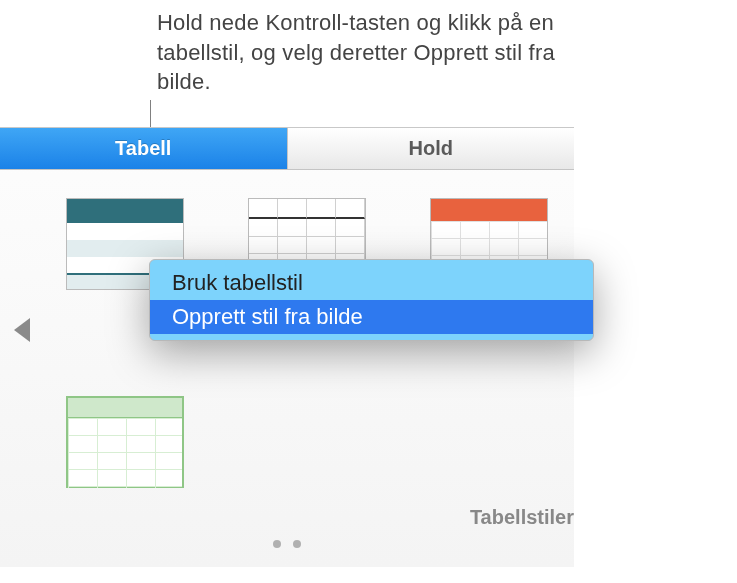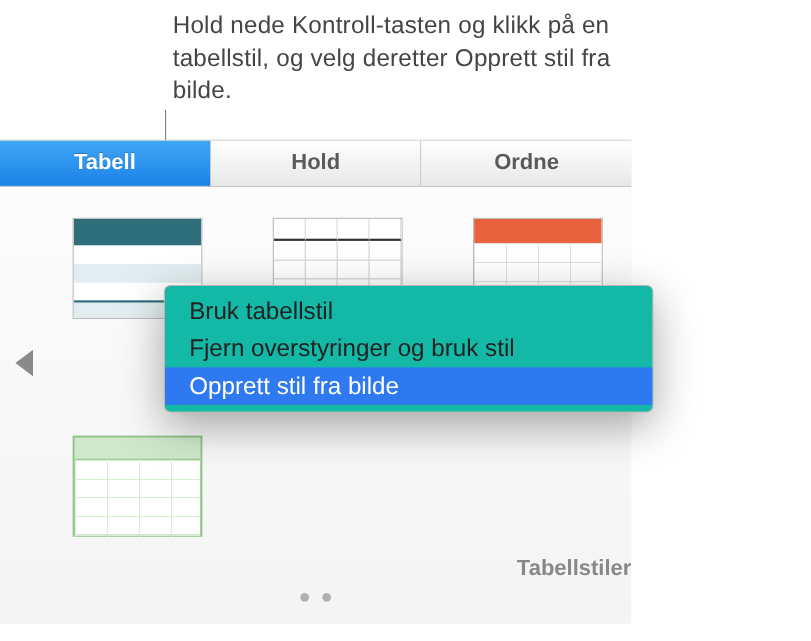--- a/index.html
+++ b/index.html
@@ -44,20 +44,21 @@
     background: linear-gradient(#fdfdfd, #f4f4f4);
     border-top: 1px solid #c8c8c8;
   }
 
   .tabbar {
     display: flex;
     height: 42px;
     background: linear-gradient(#f8f8f8, #eaeaea);
     border-bottom: 1px solid #c4c4c4;
     width: 100%;
+    justify-content: flex-end;
   }
   .tab {
     flex: 1 1 0;
     display: flex;
     align-items: center;
     justify-content: center;
     font-size: 20px;
     font-weight: 600;
     color: #5a5a5a;
     border-right: 1px solid #c4c4c4;
@@ -168,21 +169,21 @@
     background: #b0b0b0;
     margin: 0 4px;
   }
 
   
   .context-menu {
     position: absolute;
     left: 149px;
     top: 259px;
     width: 445px;
-    background: #14b8a6;
+    background: #7dd3fc;
     border: 1px solid #b8b8b8;
     border-radius: 6px;
     box-shadow: 0 12px 40px rgba(0,0,0,0.35);
     padding: 6px 0;
   }
   .menu-item {
     font-size: 22px;
     color: #222;
     padding: 4px 22px;
     cursor: pointer;
@@ -197,21 +198,20 @@
 </head>
 <body>
 
 <div class="callout">Hold nede Kontroll-tasten og klikk på en tabellstil, og velg deretter Opprett stil fra bilde.</div>
 <div class="callout-line"></div>
 
 <div class="panel">
   <div class="tabbar">
     <div class="tab active">Tabell</div>
     <div class="tab">Hold</div>
-    <div class="tab">Ordne</div>
   </div>
 
   <div class="styles-area">
     <div class="nav-arrow"></div>
 
     <div class="thumbs-row">
       <div class="thumb thumb-teal">
         <div class="hdr"></div>
         <div class="row"></div>
         <div class="row alt"></div>
@@ -255,15 +255,14 @@
     <div class="section-title">Tabellstiler</div>
     <div class="pager-dots">
       <span></span>
       <span></span>
     </div>
   </div>
 </div>
 
 <div class="context-menu">
   <div class="menu-item">Bruk tabellstil</div>
-  <div class="menu-item">Fjern overstyringer og bruk stil</div>
   <div class="menu-item highlight">Opprett stil fra bilde</div>
 </div>
 
 </body></html>

